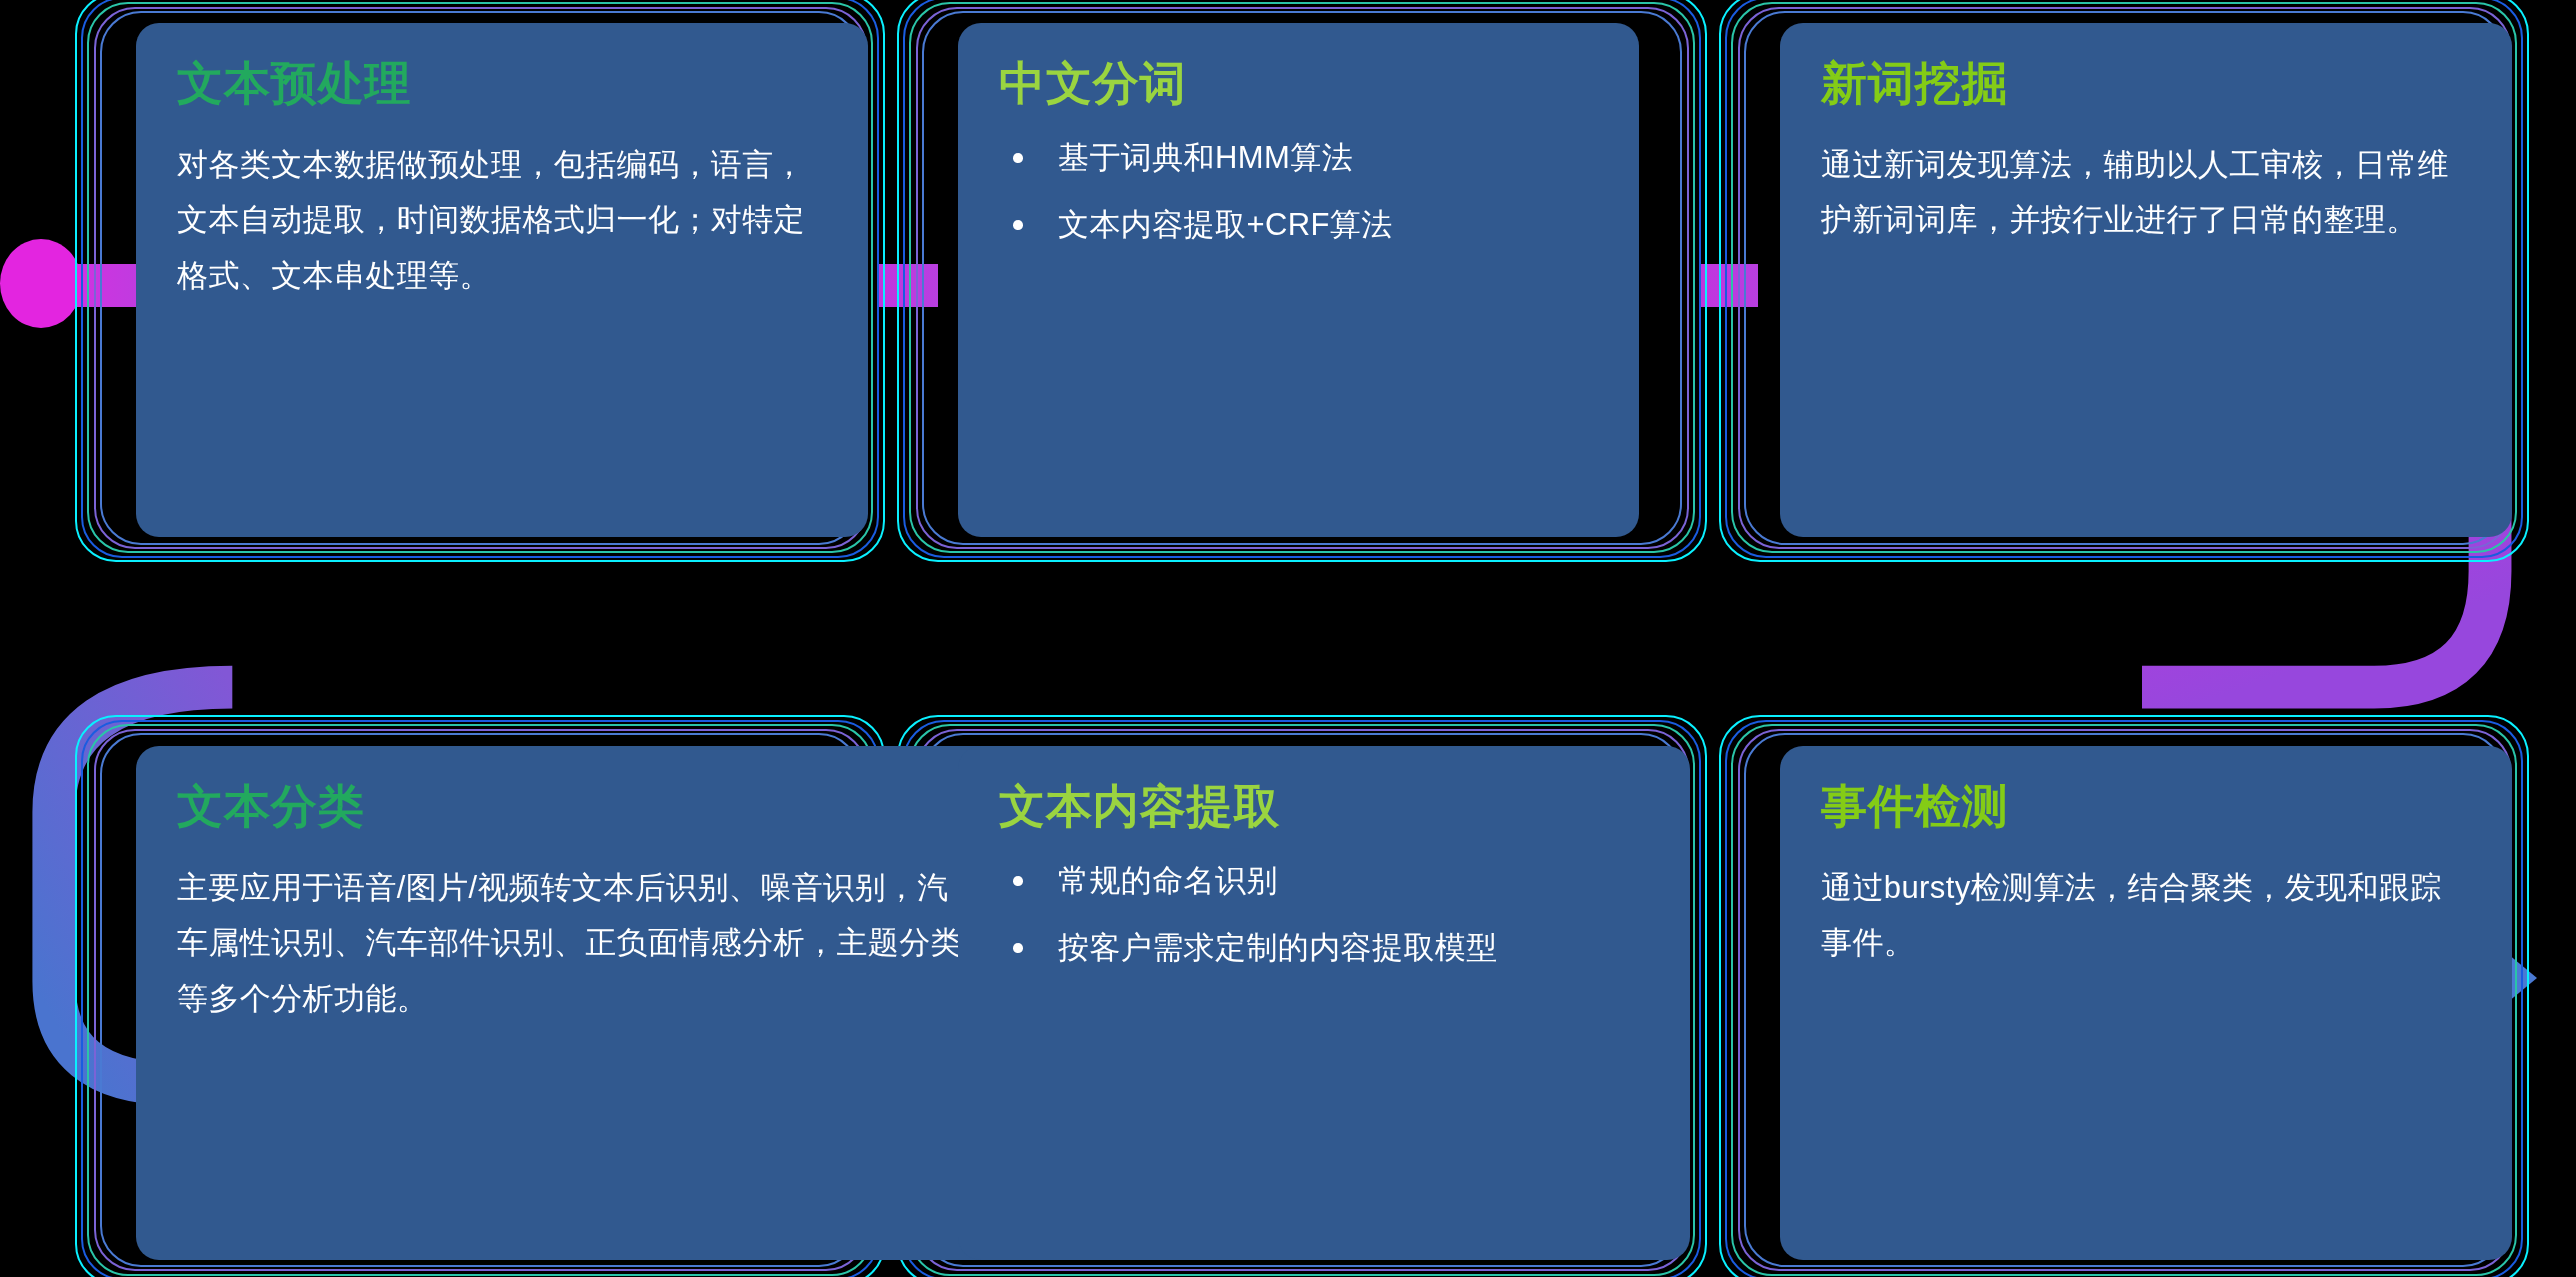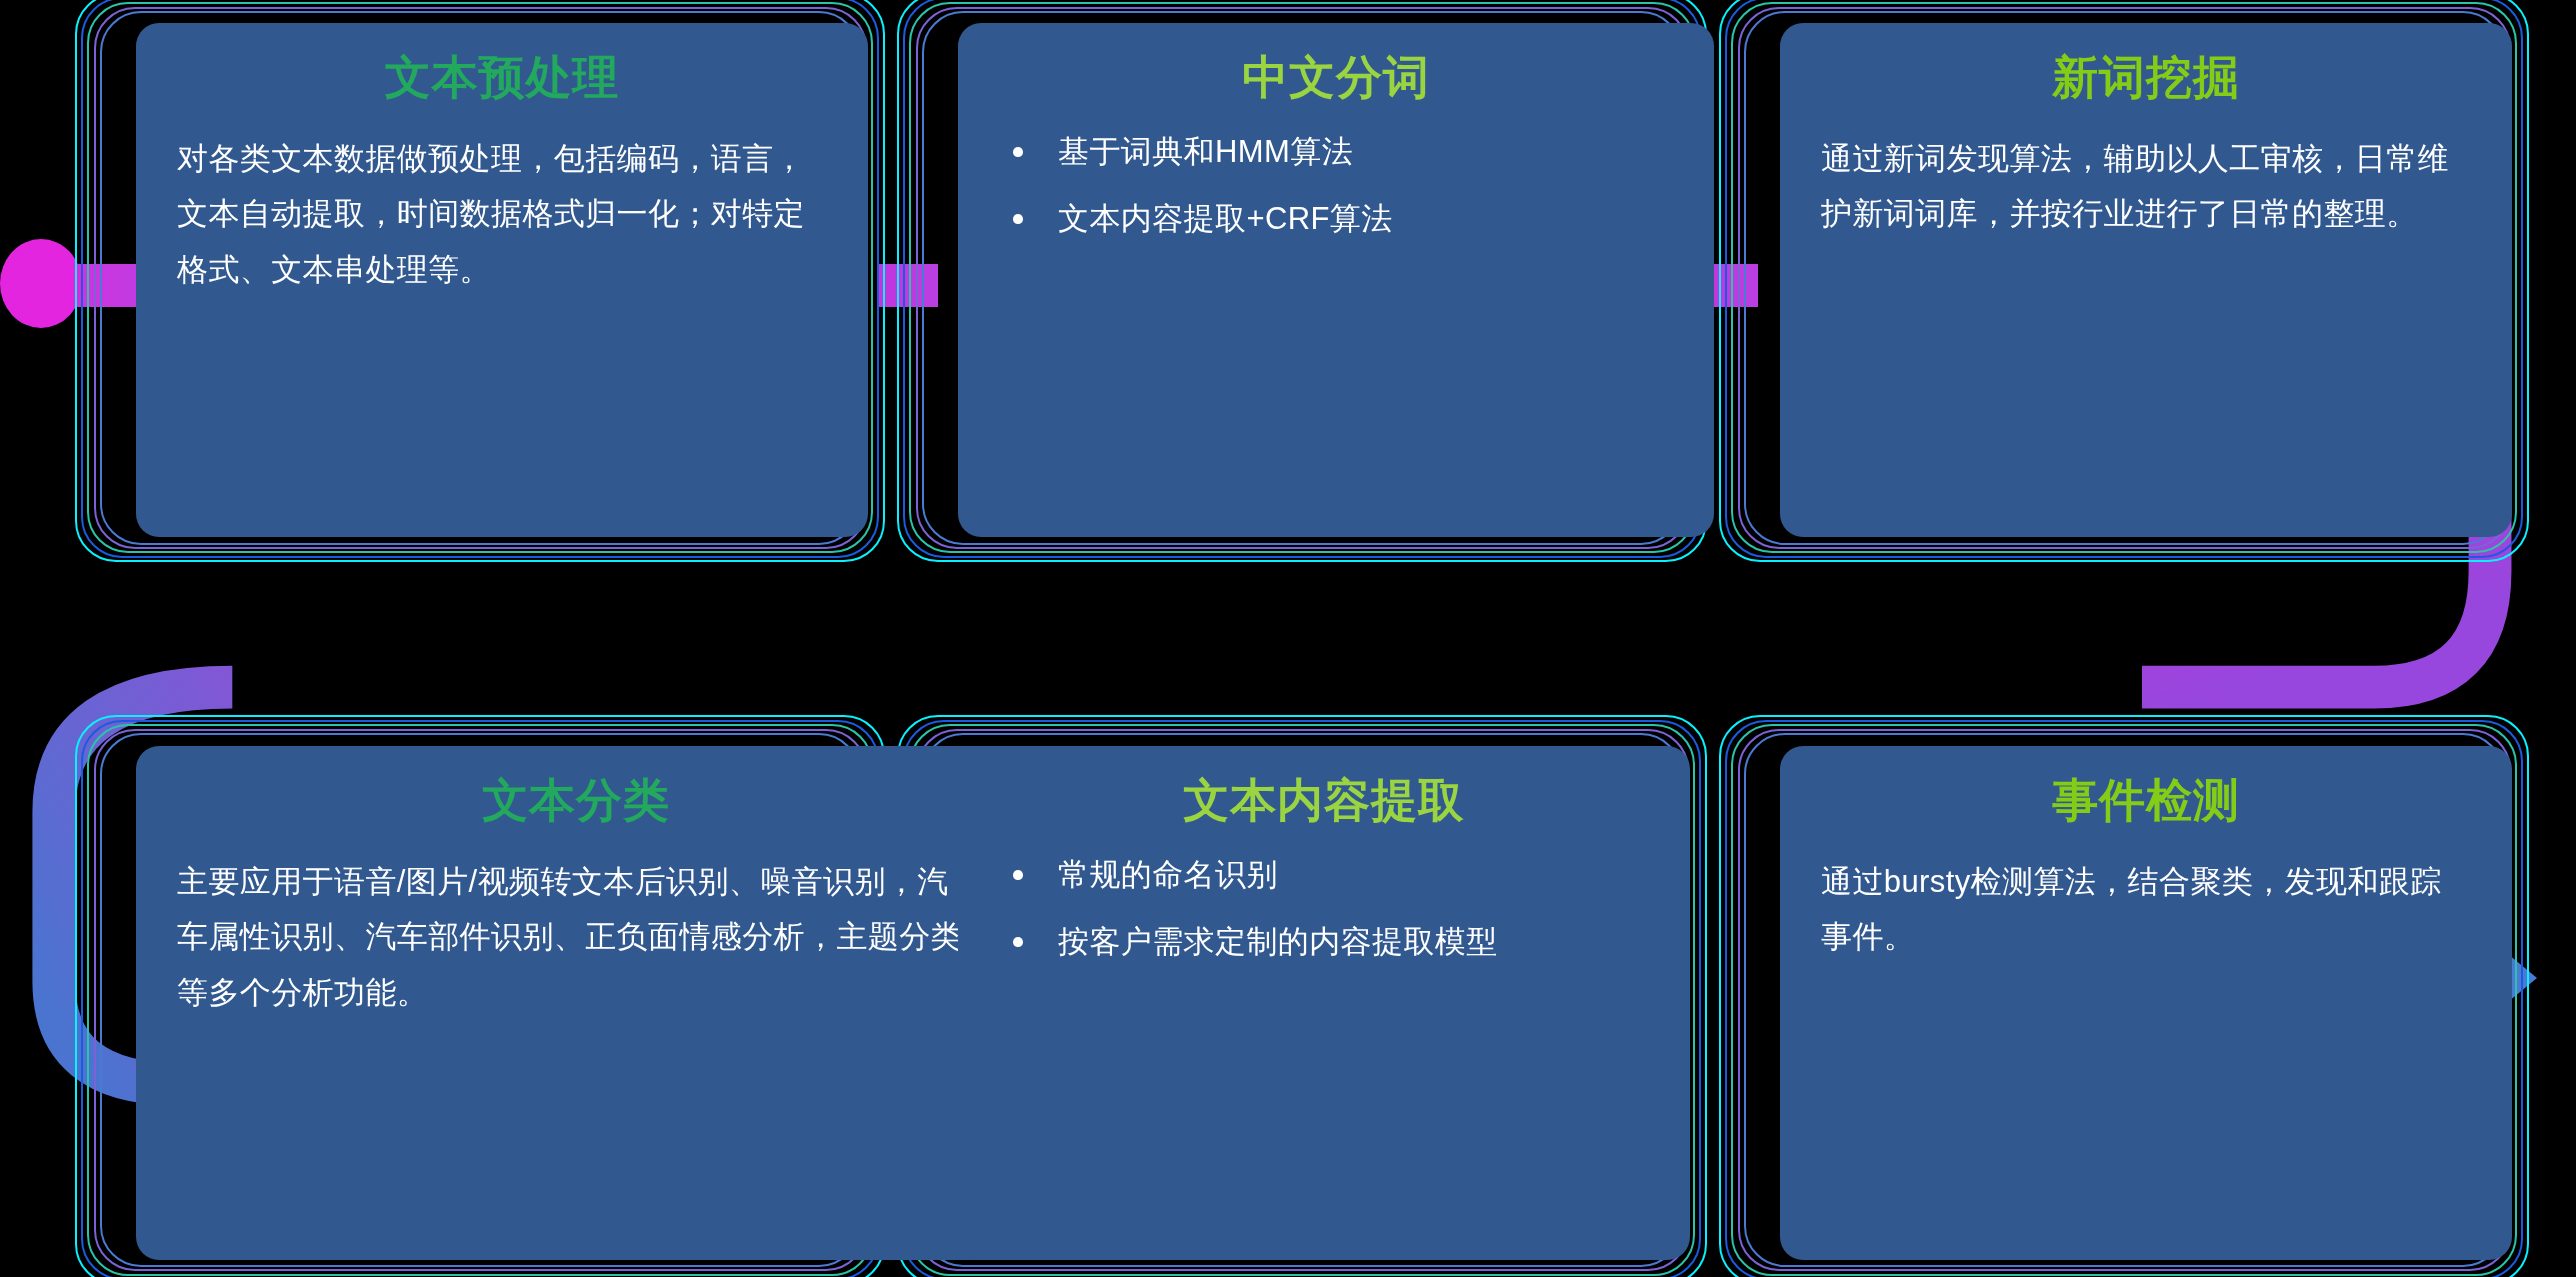--- a/index.html
+++ b/index.html
@@ -102,23 +102,22 @@
     box-sizing: border-box;
     padding: 30px 41px 27px 41px;
     overflow: hidden;
   }
 
   .card-title {
     font-size: 46px;
     font-weight: 700;
     line-height: 1.05;
     letter-spacing: 0.9px;
-    margin: 0 0 30px 0;
+    margin: 6px 0 30px 0;
     white-space: nowrap;
-    text-align: center;
   }
   .t-green  { color: #22a95e; }
   .t-lime   { color: #9ad440; }
   .t-yellow { color: #84cc16; }
 
   .card-body {
     color: #ffffff;
     font-size: 31px;
     line-height: 1.78;
     letter-spacing: 0.4px;
@@ -238,21 +237,21 @@
     <i style="left:-10.7px;  top:14.3px; right:-10.7px; bottom:14.3px; border-color:#2ac5a8;"></i>
     <i style="left:-4.5px;   top:19px; right:-4.5px;  bottom:19px; border-color:#7b63d6;"></i>
     <i style="left:1.8px;    top:23px; right:1.8px;   bottom:23px; border-color:#4a7ad3;"></i>
   </div>
 
   <div class="card" style="left:136px; top:23px; width:732px; height:514px;">
     <h2 class="card-title t-green">文本预处理</h2>
     <p class="card-body">对各类文本数据做预处理，包括编码，语言，文本自动提取，时间数据格式归一化；对特定格式、文本串处理等。</p>
   </div>
 
-  <div class="card" style="left:958px; top:23px; width:756px; height:514px;">
+  <div class="card" style="left:958px; top:23px; width:681px; height:514px;">
     <h2 class="card-title t-lime">中文分词</h2>
     <ul class="bullets">
       <li><span class="dot"></span><span>基于词典和HMM算法</span></li>
       <li><span class="dot"></span><span>文本内容提取+CRF算法</span></li>
     </ul>
   </div>
 
   <div class="card" style="left:1780px; top:23px; width:732px; height:514px;">
     <h2 class="card-title t-yellow">新词挖掘</h2>
     <p class="card-body">通过新词发现算法，辅助以人工审核，日常维护新词词库，并按行业进行了日常的整理。</p>

